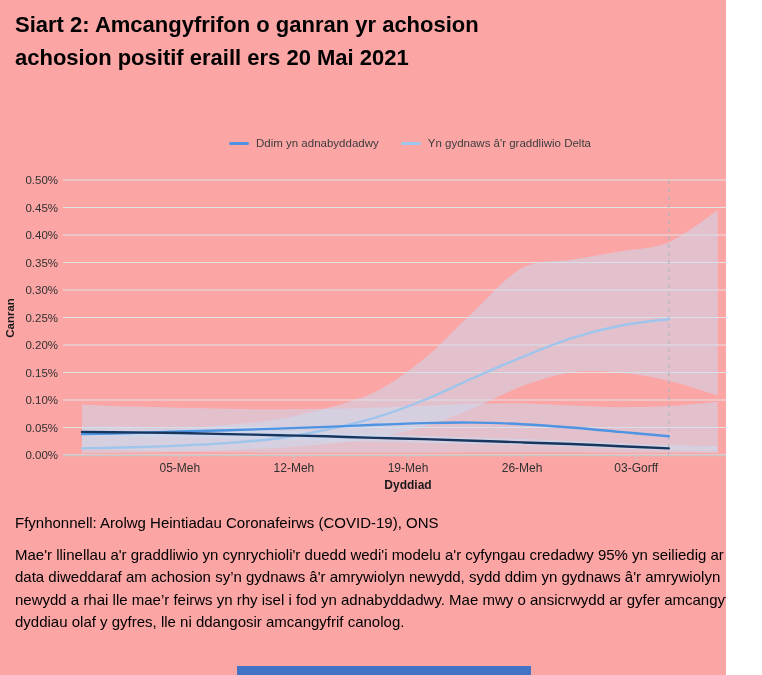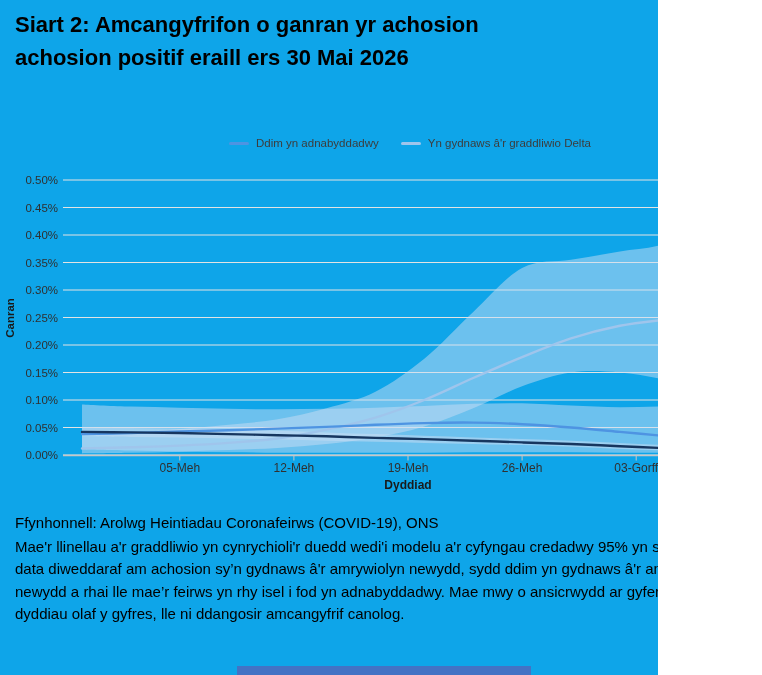--- a/index.html
+++ b/index.html
@@ -1,36 +1,36 @@
 <!DOCTYPE html>
 <html><head>
 <meta charset="utf-8">
 <style>
   html,body{margin:0;padding:0;background:#fff;}
-  .page{position:relative;width:658px;height:675px;background:#0ea5e9;overflow:hidden;
+  .page{position:relative;width:726px;height:675px;background:#fca5a5;overflow:hidden;
         font-family:"Liberation Sans",sans-serif;}
   .title{position:absolute;left:15px;top:8px;font-size:22px;font-weight:bold;color:#000;line-height:33px;}
   .legend{position:absolute;left:60px;top:137px;width:700px;display:flex;justify-content:center;
           align-items:flex-start;gap:22px;font-size:11.5px;color:#3d3d3d;}
   .legend-item{display:flex;align-items:center;gap:7px;white-space:nowrap;}
   .legend-swatch{display:inline-block;width:20px;height:3px;border-radius:2px;}
   .chart-wrap{position:absolute;left:0;top:160px;width:762px;height:345px;}
   .footer{position:absolute;left:15px;top:512px;width:745px;font-size:15px;color:#000;line-height:22.5px;}
-  .footer .source{margin-bottom:1px;}
+  .footer .source{margin-bottom:9px;}
   .bottom-bar{position:absolute;left:237px;top:666px;width:294px;height:9px;}
   svg text{font-family:"Liberation Sans",sans-serif;}
 </style>
 </head>
 <body>
 
 <div class="page">
 
   <div class="title">
     <div>Siart 2: Amcangyfrifon o ganran yr achosion</div>
-    <div>achosion positif eraill ers 30 Mai 2026</div>
+    <div>achosion positif eraill ers 20 Mai 2021</div>
   </div>
 
   <div class="legend">
     <div class="legend-item">
       <span class="legend-swatch" style="background: rgb(78, 148, 226);"></span>
       <span>Ddim yn adnabyddadwy</span>
     </div>
     <div class="legend-item">
       <span class="legend-swatch" style="background: rgb(159, 197, 236);"></span>
       <span>Yn gydnaws â'r graddliwio Delta</span>

